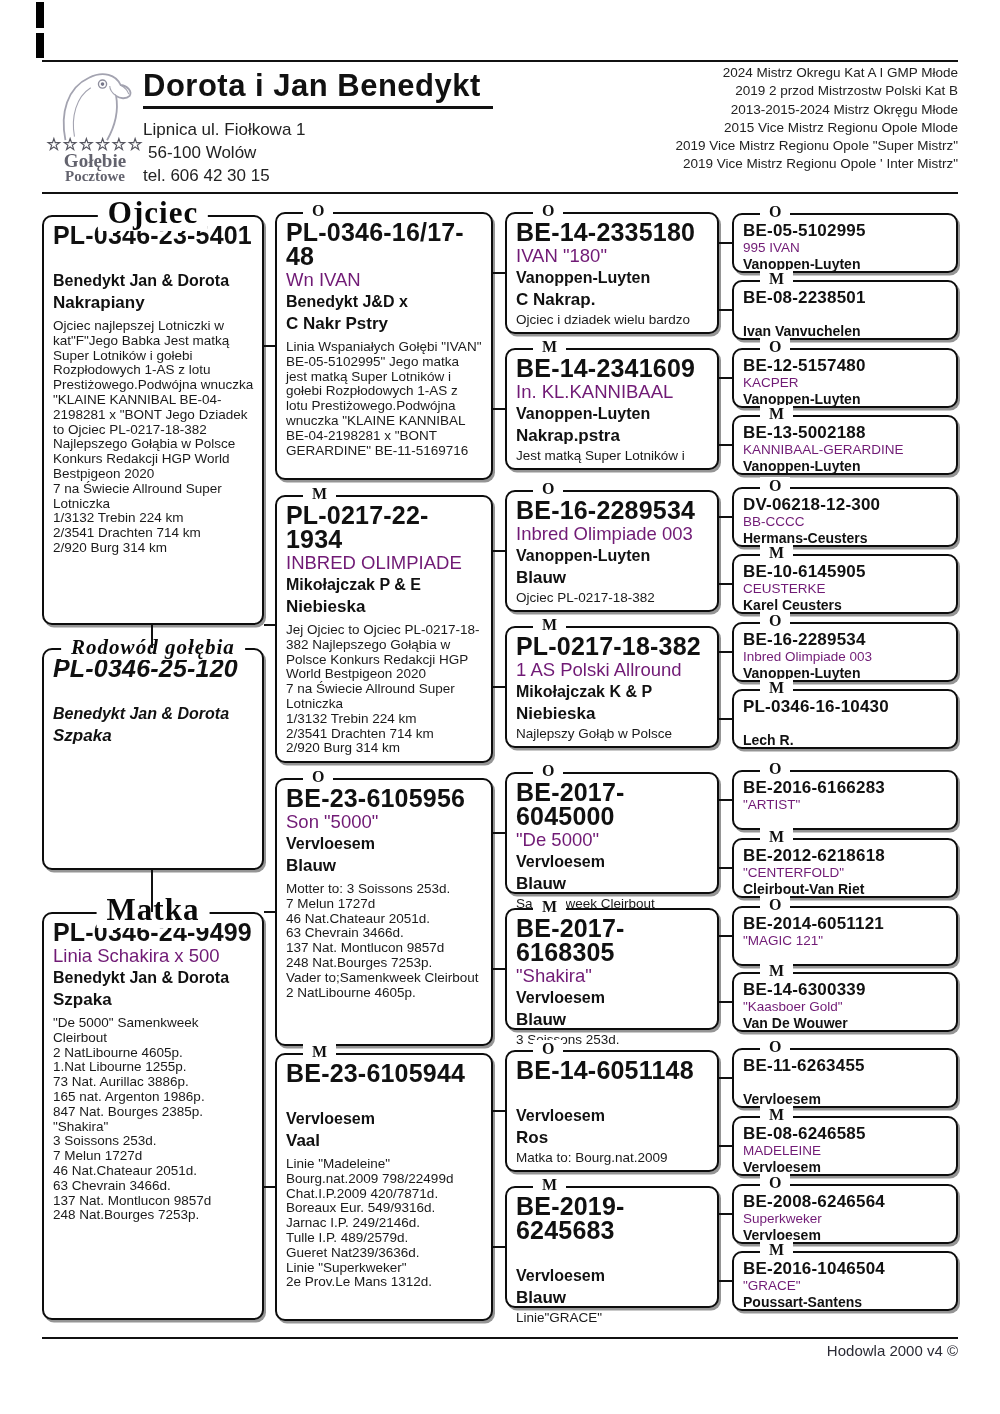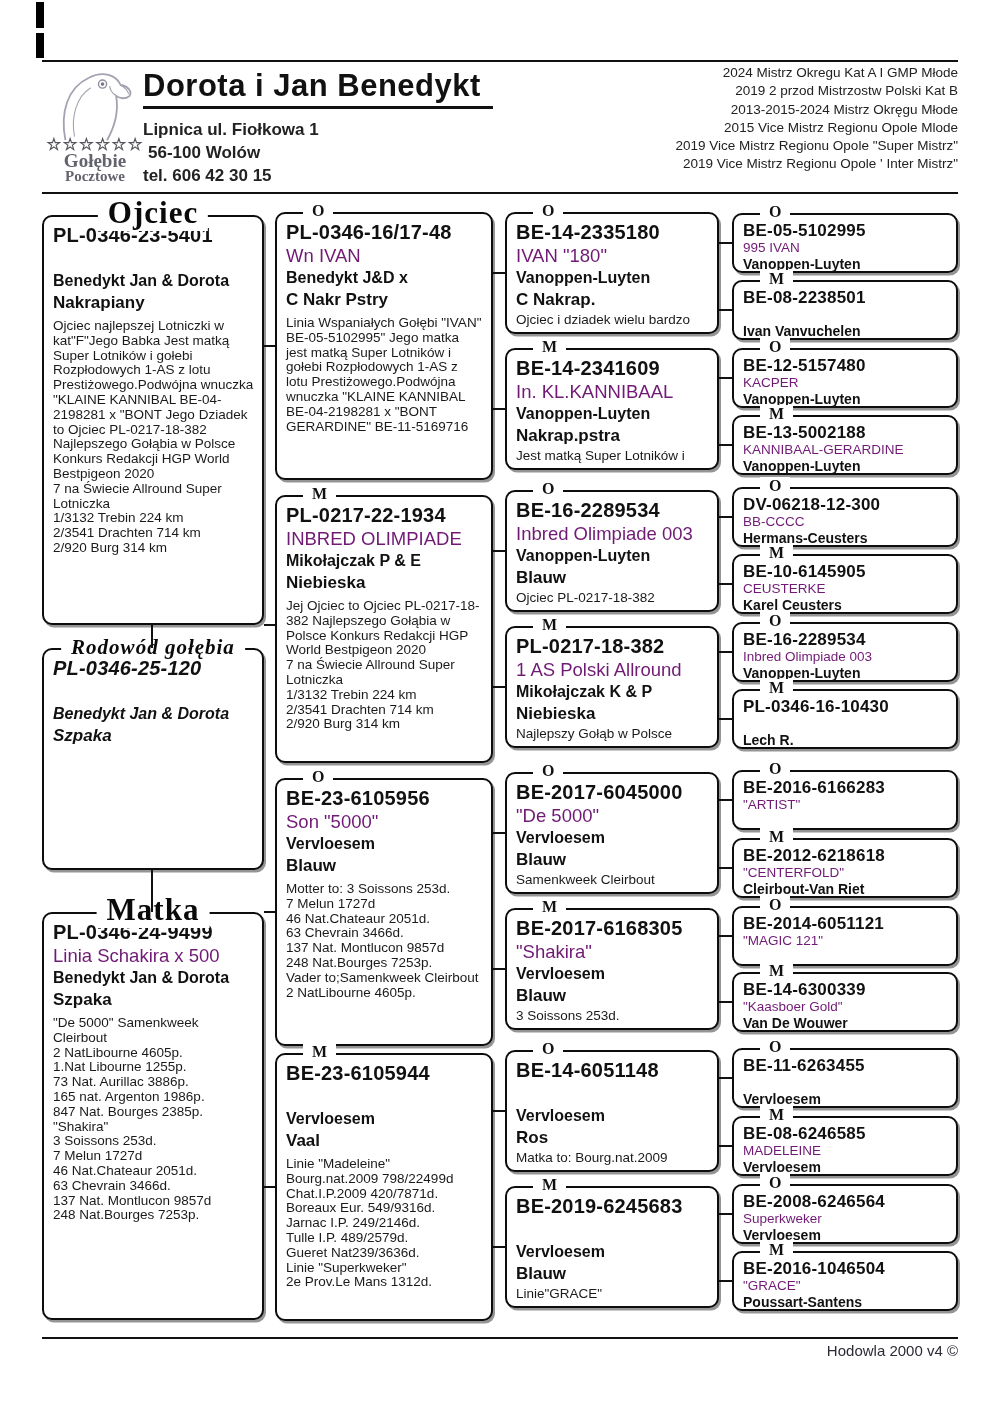--- a/index.html
+++ b/index.html
@@ -1,37 +1,37 @@
 <!DOCTYPE html>
 <html><head>
 <meta charset="utf-8">
 <style>
   html,body{margin:0;padding:0;background:#e8e8e8;}
   #page{position:relative;width:1000px;height:1414px;background:#fff;font-family:"Liberation Sans",sans-serif;color:#111;overflow:hidden;margin:0 auto;}
   .rule{position:absolute;height:2px;background:#111;}
   .mark{position:absolute;width:8px;background:#000;}
   
   #title{position:absolute;left:143px;top:68px;font-size:31px;font-weight:bold;letter-spacing:.5px;border-bottom:3px solid #111;padding:0 12px 2px 0;white-space:nowrap;}
-  .addr{position:absolute;left:143px;font-size:17px;color:#222;font-weight:bold;}
+  .addr{position:absolute;left:143px;font-size:17px;color:#222;}
   #ach{position:absolute;left:520px;top:64px;width:438px;text-align:right;font-size:13.5px;line-height:18.3px;color:#222;}
   #logo{position:absolute;left:52px;top:66px;width:92px;height:76px;}
   .logotxt{position:absolute;left:36px;width:118px;text-align:center;color:#63636e;font-family:"Liberation Serif",serif;font-weight:bold;}
   #stars{top:134px;font-size:17px;letter-spacing:1px;color:#55555f;}
   #lg1{top:150px;font-size:19px;}
   #lg2{top:168px;font-size:15px;}
   
   .pbox{position:absolute;box-sizing:border-box;background:#fff;border:2px solid #0d0d0d;border-radius:10px;box-shadow:2px 2.5px 0 rgba(20,20,20,.45);padding:6px 8px 9px 9px;}
   .c1{left:42px;width:222px;}
   .c2{left:275px;width:218px;}
   .c3{left:505px;width:214px;}
   .c4{left:732px;width:226px;}
   .sex{position:absolute;top:-12px;left:26px;background:#fff;padding:0 9px;font-family:"Liberation Serif",serif;font-weight:bold;font-size:16px;color:#111;}
   .t-legend{position:absolute;top:-22px;left:50%;transform:translateX(-50%);background:#fff;padding:0 10px;font-family:"Liberation Serif",serif;font-weight:bold;font-size:31px;letter-spacing:1px;white-space:nowrap;color:#0a0a0a;}
   .t-legend.small{font-size:21px;top:-15px;}
-  .ring{font-size:20px;font-weight:bold;line-height:24px;letter-spacing:.2px;}
+  .ring{font-size:25px;font-weight:bold;line-height:24px;letter-spacing:.2px;}
   .pname{font-size:18.5px;line-height:23px;min-height:23px;color:#701a75;}
   .breeder{font-size:16px;font-weight:bold;line-height:22px;min-height:22px;}
   .pcolor{font-size:17px;font-weight:bold;line-height:22px;}
   .notes{font-size:13.5px;line-height:14.8px;margin-top:5px;white-space:pre-line;color:#1a1a1a;}
   .c3 .notes{margin-top:2px;}
   .c4 .ring{font-size:17px;line-height:19px;}
   .c4 .pname{font-size:13.5px;line-height:16px;min-height:16px;}
   .c4 .breeder{font-size:14px;line-height:17px;min-height:17px;}
   
   .hl{position:absolute;height:2px;background:#111;}

